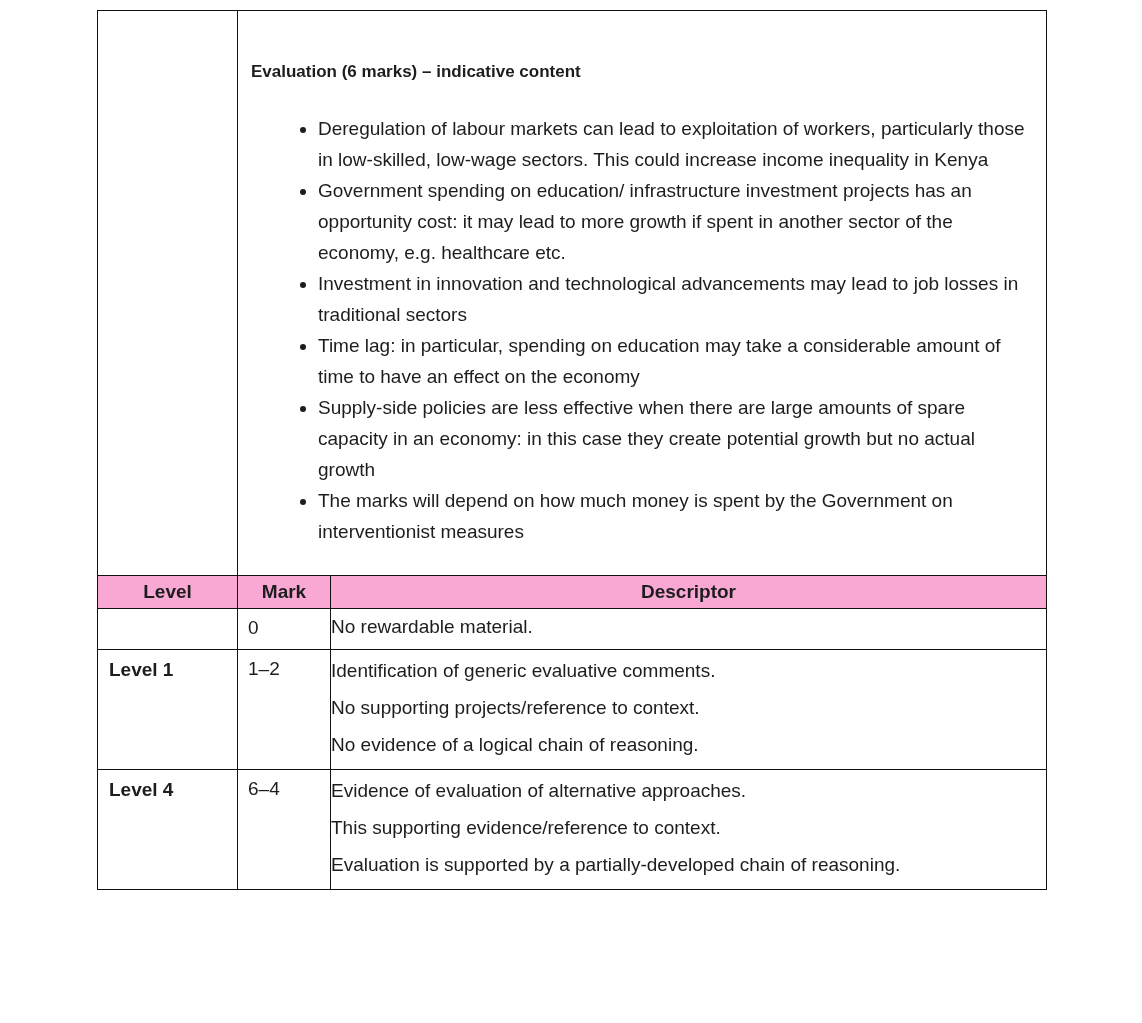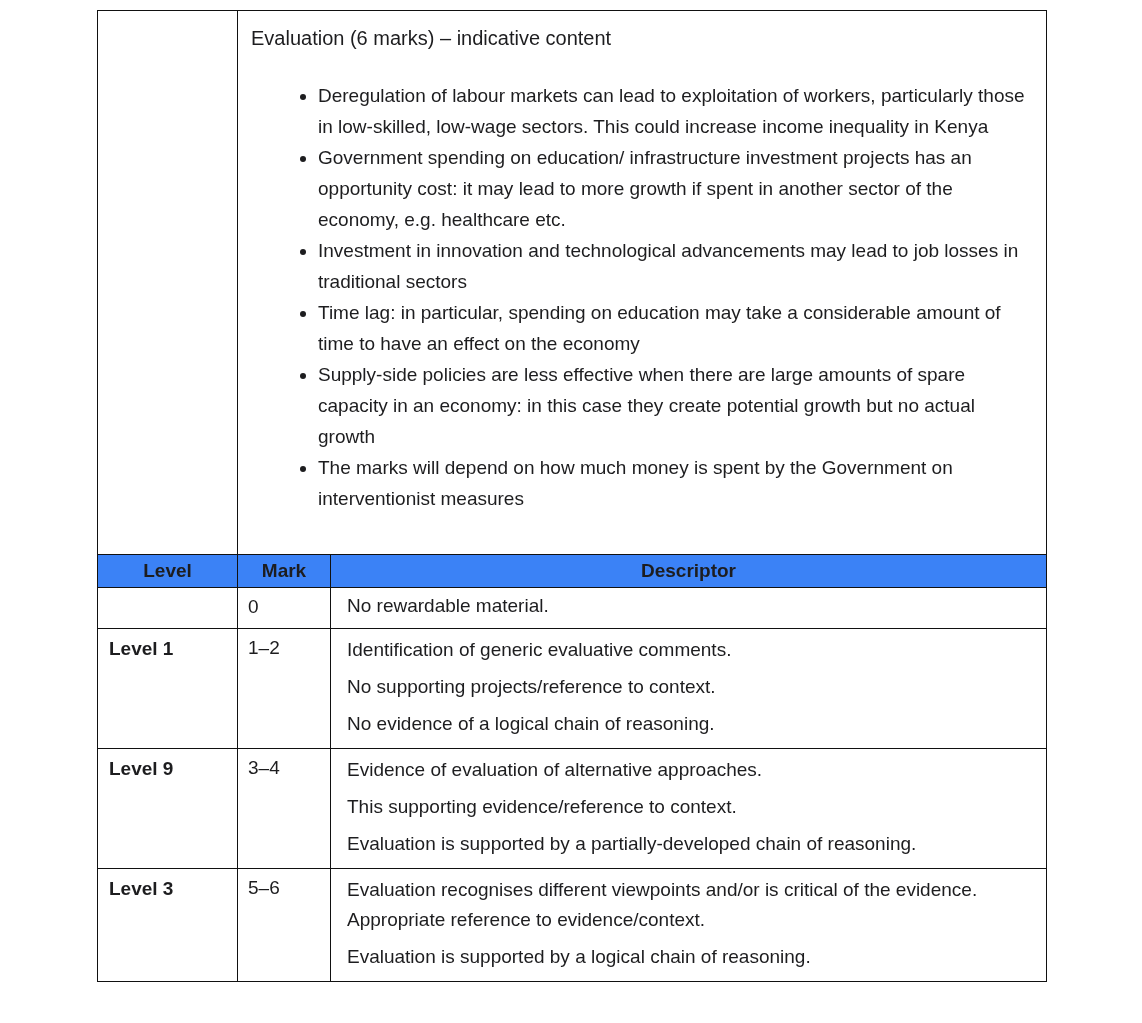--- a/index.html
+++ b/index.html
@@ -32,56 +32,57 @@
   col.c-level { width: 140px; }
   col.c-mark  { width: 93px; }
   col.c-desc  { width: 716px; }
 
   
   td.indicative-cell {
     padding: 12px 18px 28px 13px;
     line-height: 31px;
   }
   .indicative-title {
-    font-weight: normal;
-    font-size: 20px;
+    font-weight: bold;
+    font-size: 17px;
+    margin-top: 33px;
   }
   ul.bullets {
-    margin: 26px 0 12px 0;
+    margin: 26px 0 0 0;
     padding-left: 67px;
     list-style: disc outside;
   }
   ul.bullets li {
     margin: 0;
     padding: 0;
     line-height: 31px;
   }
 
   
   tr.header-row th {
-    background: #3b82f6;
+    background: #f9a8d4;
     font-weight: bold;
     text-align: center;
     padding: 3px 4px;
     height: 26px;
     line-height: 26px;
     font-size: 19px;
   }
   td.level-cell {
     font-weight: bold;
     padding: 5px 12px 4px 11px;
     line-height: 29px;
   }
   td.mark-cell {
     padding: 4px 6px 4px 10px;
     line-height: 29px;
     font-weight: normal;
   }
   td.desc-cell {
-    padding: 3px 12px 2px 16px;
+    padding: 3px 12px 2px 0;
   }
   td.desc-cell p {
     margin: 3px 0 7px 0;
     line-height: 30px;
   }
   tr.row-zero td.desc-cell p {
     margin: 0;
     line-height: 30px;
   }
   tr.row-zero td { height: 31px; }
@@ -132,33 +133,25 @@
       <td class="level-cell">Level 1</td>
       <td class="mark-cell">1–2</td>
       <td class="desc-cell">
         <p>Identification of generic evaluative comments.</p>
         <p>No supporting projects/reference to context.</p>
         <p>No evidence of a logical chain of reasoning.</p>
       </td>
     </tr>
 
     <tr>
-      <td class="level-cell">Level 9</td>
-      <td class="mark-cell">3–4</td>
+      <td class="level-cell">Level 4</td>
+      <td class="mark-cell">6–4</td>
       <td class="desc-cell">
         <p>Evidence of evaluation of alternative approaches.</p>
         <p>This supporting evidence/reference to context.</p>
         <p>Evaluation is supported by a partially-developed chain of reasoning.</p>
       </td>
     </tr>
 
-    <tr>
-      <td class="level-cell">Level 3</td>
-      <td class="mark-cell">5–6</td>
-      <td class="desc-cell">
-        <p>Evaluation recognises different viewpoints and/or is critical of the evidence. Appropriate reference to evidence/context.</p>
-        <p>Evaluation is supported by a logical chain of reasoning.</p>
-      </td>
-    </tr>
   </tbody>
     </table>
 
 </div>
 
 </body></html>

